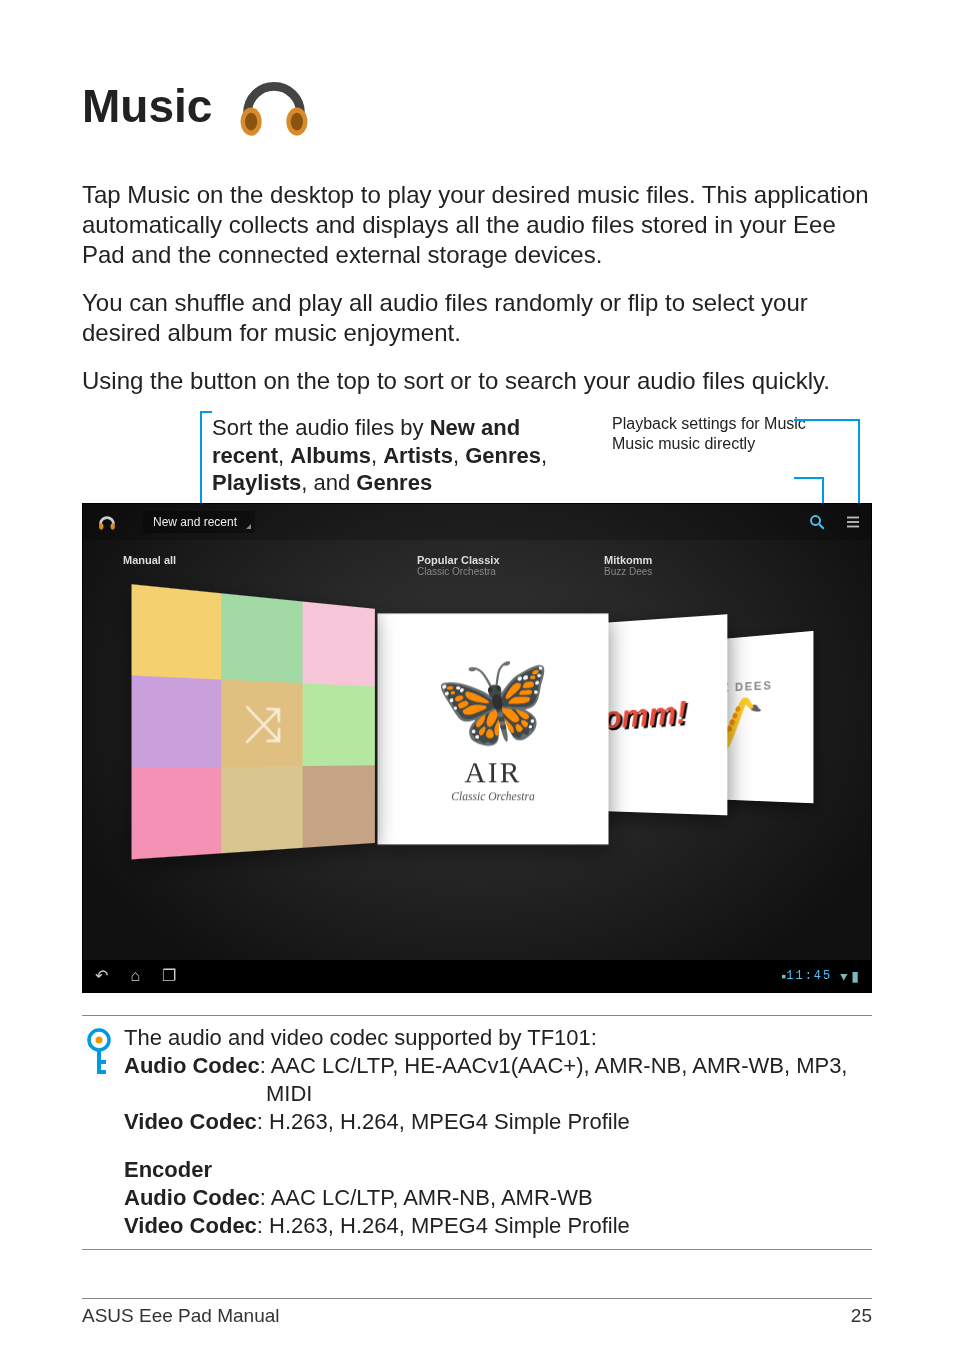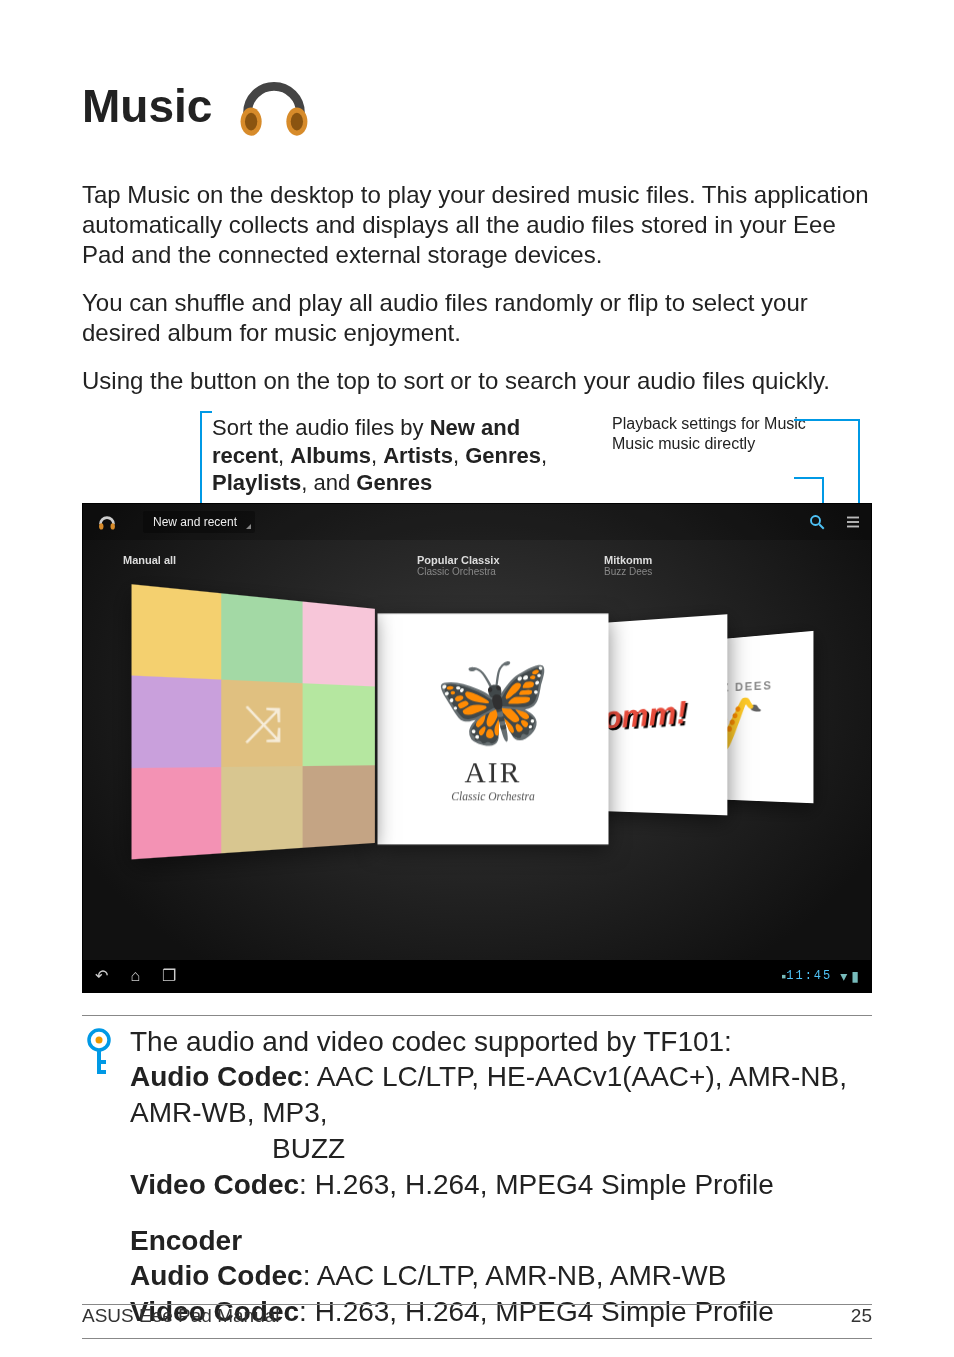--- a/index.html
+++ b/index.html
@@ -191,38 +191,38 @@
   .leader-dot {
     position: absolute;
     width: 7px; height: 7px;
     background: #0099e5;
     border-radius: 50%;
   }
   
   .note-sep { border: none; border-top: 1px solid #888; margin: 8px 0; }
   .note {
     display: flex;
-    gap: 14px;
-    font-size: 28px;
+    gap: 8px;
+    font-size: 22px;
     line-height: 1.28;
   }
   .note-icon { flex-shrink:0; margin-top:4px; }
   .note-icon svg { width:34px; height:50px; }
   .note-body { flex:1; }
   .note-body .indent { margin-left: 142px; display:block; }
   .footer {
     position: absolute;
     bottom: 30px;
     left: 82px; right: 82px;
     display:flex;
     justify-content:space-between;
     font-size: 19px;
     color:#333;
     border-top: 1px solid #888;
-    padding-top: 0;
+    padding-top: 6px;
   }
 </style>
 </head>
 <body>
 
 <div class="title-row">
   <h1>Music</h1>
   <span class="hp-icon">
     <svg viewBox="0 0 100 100">
       <path d="M20 60 a30 30 0 0 1 60 0" fill="none" stroke="#444" stroke-width="10" stroke-linecap="round"></path>
@@ -350,21 +350,21 @@
       <circle cx="15" cy="12" r="3.5" fill="#e90"></circle>
       <line x1="15" y1="22" x2="15" y2="46" stroke="#0099e5" stroke-width="4"></line>
       <line x1="15" y1="34" x2="22" y2="34" stroke="#0099e5" stroke-width="4"></line>
       <line x1="15" y1="44" x2="22" y2="44" stroke="#0099e5" stroke-width="4"></line>
     </svg>
   </span>
   <div class="note-body">
     <div>The audio and video codec supported by TF101:</div>
     <div>
       <b>Audio Codec</b><span>: AAC LC/LTP, HE-AACv1(AAC+), AMR-NB, AMR-WB, MP3,</span>
-      <span class="indent">BUZZ</span>
+      <span class="indent">MIDI</span>
     </div>
     <div><b>Video Codec</b><span>: H.263, H.264, MPEG4 Simple Profile</span></div>
     <div style="height:20px"></div>
     <div><b>Encoder</b></div>
     <div><b>Audio Codec</b><span>: AAC LC/LTP, AMR-NB, AMR-WB</span></div>
     <div><b>Video Codec</b><span>: H.263, H.264, MPEG4 Simple Profile</span></div>
   </div>
 </div>
 <hr class="note-sep">
 

